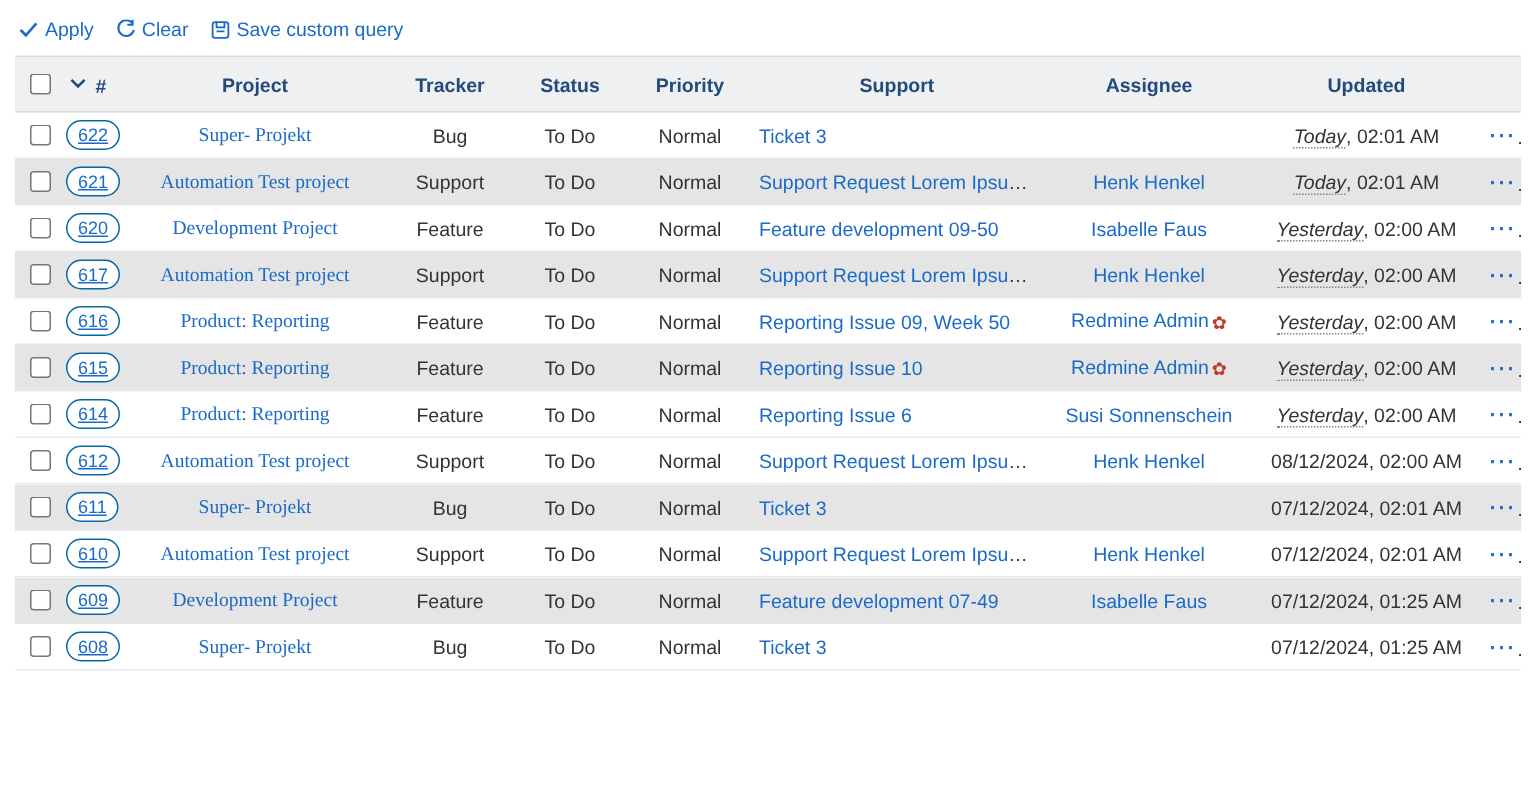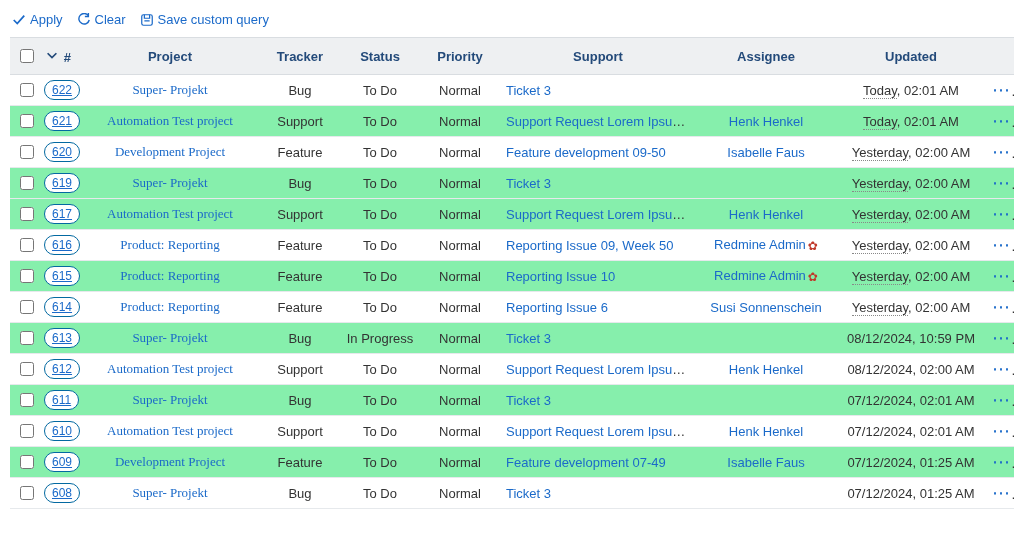--- a/index.html
+++ b/index.html
@@ -44,21 +44,21 @@
   }
   thead th.center { text-align: center; }
   tbody td {
     padding: 5px 6px;
     border-bottom: 1px solid #e6e9ec;
     vertical-align: middle;
     white-space: nowrap;
     overflow: hidden;
     text-overflow: ellipsis;
   }
-  tbody tr.alt { background: #86efac; }
+  tbody tr.alt { background: #e5e5e5; }
   .col-cb { width: 28px; text-align: center; }
   .col-id { width: 42px; }
   .col-project { width: 180px; text-align: center; font-family: Liberation Serif, serif; }
   .col-tracker { width: 80px; text-align: center; }
   .col-status { width: 80px; text-align: center; }
   .col-priority { width: 80px; text-align: center; }
   .col-subject { width: auto; text-align: left; }
   .col-assignee { width: 140px; text-align: center; }
   .col-updated { width: 150px; text-align: center; }
   .col-actions { width: 28px; text-align: center; }
@@ -72,20 +72,21 @@
     color: #1b6ac9;
     background: #fff;
     line-height: 18px;
   }
   input[type="checkbox"] {
     width: 14px; height: 14px;
     accent-color: #1b6ac9;
   }
   .dotted {
     border-bottom: 1px dotted #888;
+    font-style: italic;
   }
   .gear {
     color: #c0392b;
     margin-left: 2px;
     font-size: 12px;
     vertical-align: middle;
   }
   .dots {
     color: #1b6ac9;
     cursor: pointer;
@@ -195,32 +196,20 @@
         <td class="col-tracker">Feature</td>
         <td class="col-status">To Do</td>
         <td class="col-priority">Normal</td>
         <td class="col-subject"><a href="#" class="link">Feature development 09-50</a></td>
         <td class="col-assignee"><a href="#" class="link">Isabelle Faus</a></td>
         <td class="col-updated"><span class="dotted">Yesterday</span><span>, 02:00 AM</span></td>
         <td class="col-actions"><span class="dots">⋯</span></td>
       </tr>
       <tr class="alt">
         <td class="col-cb"><input type="checkbox" style=""></td>
-        <td><a href="#" class="pill">619</a></td>
-        <td class="col-project"><a href="#" class="link">Super- Projekt</a></td>
-        <td class="col-tracker">Bug</td>
-        <td class="col-status">To Do</td>
-        <td class="col-priority">Normal</td>
-        <td class="col-subject"><a href="#" class="link">Ticket 3</a></td>
-        <td class="col-assignee"></td>
-        <td class="col-updated"><span class="dotted">Yesterday</span><span>, 02:00 AM</span></td>
-        <td class="col-actions"><span class="dots">⋯</span></td>
-      </tr>
-      <tr class="alt">
-        <td class="col-cb"><input type="checkbox" style=""></td>
         <td><a href="#" class="pill">617</a></td>
         <td class="col-project"><a href="#" class="link">Automation Test project</a></td>
         <td class="col-tracker">Support</td>
         <td class="col-status">To Do</td>
         <td class="col-priority">Normal</td>
         <td class="col-subject"><a href="#" class="link">Support Request Lorem Ipsum (09/50)</a></td>
         <td class="col-assignee"><a href="#" class="link">Henk Henkel</a></td>
         <td class="col-updated"><span class="dotted">Yesterday</span><span>, 02:00 AM</span></td>
         <td class="col-actions"><span class="dots">⋯</span></td>
       </tr>
@@ -251,32 +240,20 @@
       <tr>
         <td class="col-cb"><input type="checkbox" style=""></td>
         <td><a href="#" class="pill">614</a></td>
         <td class="col-project"><a href="#" class="link">Product: Reporting</a></td>
         <td class="col-tracker">Feature</td>
         <td class="col-status">To Do</td>
         <td class="col-priority">Normal</td>
         <td class="col-subject"><a href="#" class="link">Reporting Issue 6</a></td>
         <td class="col-assignee"><a href="#" class="link">Susi Sonnenschein</a></td>
         <td class="col-updated"><span class="dotted">Yesterday</span><span>, 02:00 AM</span></td>
-        <td class="col-actions"><span class="dots">⋯</span></td>
-      </tr>
-      <tr class="alt">
-        <td class="col-cb"><input type="checkbox" style=""></td>
-        <td><a href="#" class="pill">613</a></td>
-        <td class="col-project"><a href="#" class="link">Super- Projekt</a></td>
-        <td class="col-tracker">Bug</td>
-        <td class="col-status">In Progress</td>
-        <td class="col-priority">Normal</td>
-        <td class="col-subject"><a href="#" class="link">Ticket 3</a></td>
-        <td class="col-assignee"></td>
-        <td class="col-updated"><span>08/12/2024, 10:59 PM</span></td>
         <td class="col-actions"><span class="dots">⋯</span></td>
       </tr>
       <tr>
         <td class="col-cb"><input type="checkbox" style=""></td>
         <td><a href="#" class="pill">612</a></td>
         <td class="col-project"><a href="#" class="link">Automation Test project</a></td>
         <td class="col-tracker">Support</td>
         <td class="col-status">To Do</td>
         <td class="col-priority">Normal</td>
         <td class="col-subject"><a href="#" class="link">Support Request Lorem Ipsum (08/49)</a></td>

